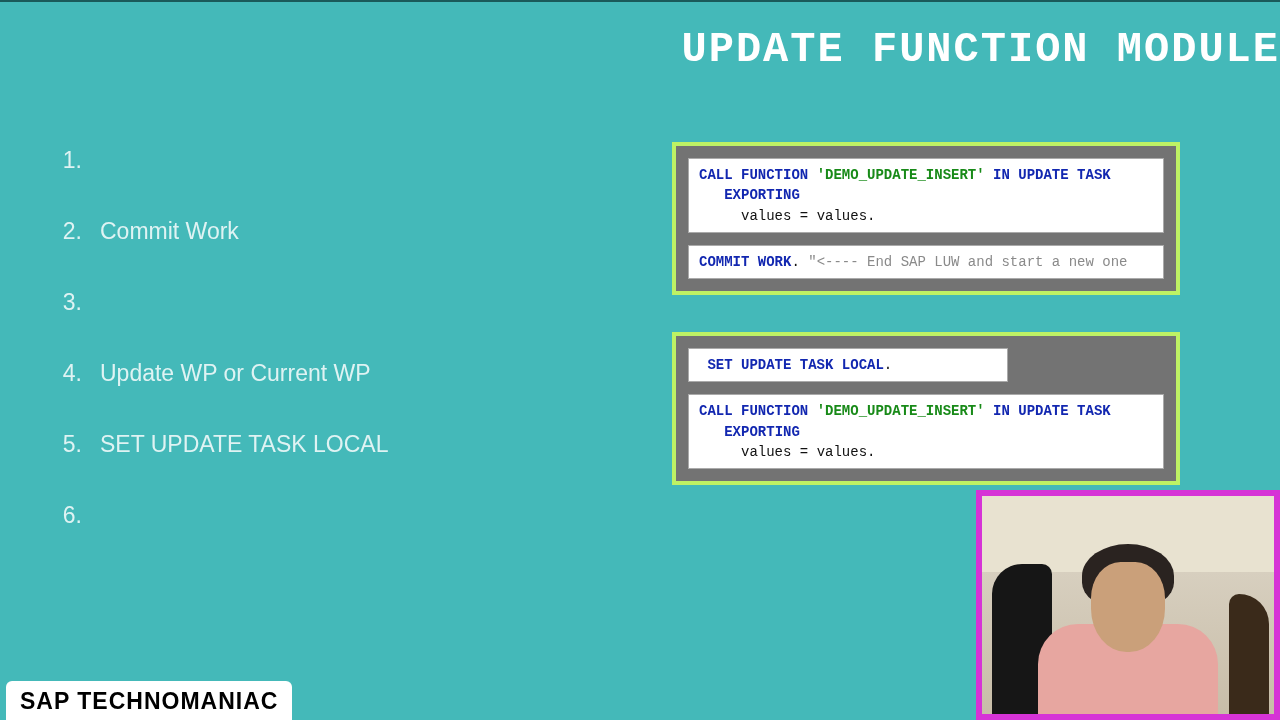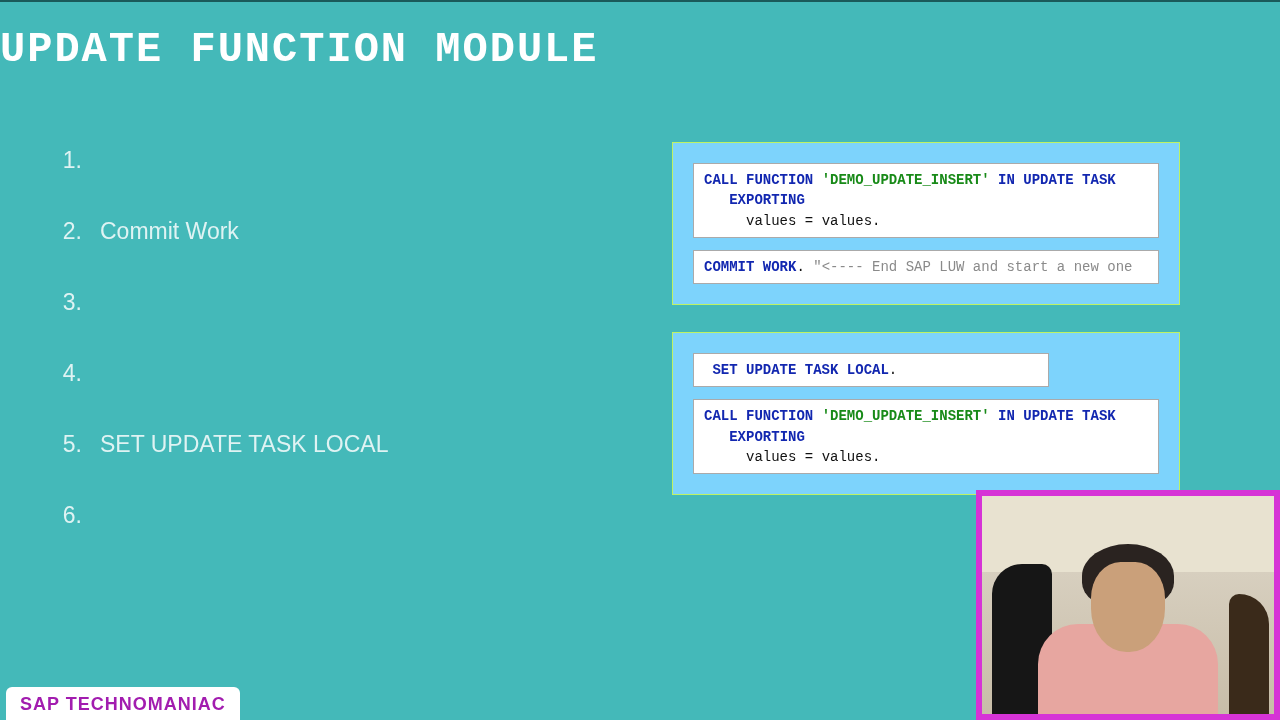--- a/index.html
+++ b/index.html
@@ -7,21 +7,21 @@
     width: 1280px;
     height: 720px;
     background: #44b9b9;
     font-family: 'Trebuchet MS', 'Segoe UI', sans-serif;
     position: relative;
     overflow: hidden;
     border-top: 2px solid #1a5a5a;
   }
   .title {
     color: #ffffff;
-    text-align: left;
+    text-align: right;
     font-size: 42px;
     font-weight: 700;
     letter-spacing: 2px;
     padding-top: 24px;
     font-family: 'Consolas', 'Courier New', monospace;
   }
   .list {
     position: absolute;
     top: 145px;
     left: 56px;
@@ -32,39 +32,39 @@
     margin-bottom: 44px;
     display: flex;
   }
   .list-num {
     width: 44px;
     text-align: right;
     padding-right: 18px;
   }
   .code-panel {
     position: absolute;
-    background: #7dd3fc;
-    border: 1px solid #bef264;
-    padding: 20px;
+    background: #737373;
+    border: 4px solid #bef264;
+    padding: 12px;
   }
   .panel-a { top: 140px; left: 672px; width: 508px; }
   .panel-b { top: 330px; left: 672px; width: 508px; }
   .code-box {
     background: #ffffff;
     border: 1px solid #aaa;
     font-family: 'Consolas', 'Courier New', monospace;
     font-size: 14px;
     line-height: 1.45;
     padding: 6px 10px;
     margin-bottom: 12px;
     white-space: pre;
     color: #111;
   }
   .code-box:last-child { margin-bottom: 0; }
-  .code-box.narrow { width: 356px; }
+  .code-box.narrow { width: 320px; }
   .kw { color: #1227b0; font-weight: 600; }
   .str { color: #188a18; font-weight: 600; }
   .cmt { color: #8a8a8a; }
   .webcam {
     position: absolute;
     right: 0;
     bottom: 0;
     width: 304px;
     height: 230px;
     border: 6px solid #d633d6;
@@ -104,23 +104,23 @@
     width:60px; height:150px;
     background:#161616;
     border-radius:30px 10px 0 0;
   }
   .chair.right { left:auto; right:5px; width:40px; height:120px; border-radius:10px 30px 0 0; background:#3a2a1a;}
   .badge {
     position: absolute;
     left: 6px;
     bottom: 0;
     background: #ffffff;
-    color: #a21caf;
+    color: #000000;
     font-weight: 700;
-    font-size: 18px;
+    font-size: 23px;
     letter-spacing: 1px;
     padding: 7px 14px 5px 14px;
     border-radius: 6px 6px 0 0;
     text-align: center;
   }
 </style>
 </head>
 <body>
 
 <div class="title">UPDATE FUNCTION MODULE</div>
@@ -131,20 +131,21 @@
   </div>
   <div class="list-item">
     <span class="list-num">2.</span>
     <span>Commit Work</span>
   </div>
   <div class="list-item">
     <span class="list-num">3.</span>
   </div>
   <div class="list-item">
     <span class="list-num">4.</span>
+    <span>Update WP or Current WP</span>
   </div>
   <div class="list-item">
     <span class="list-num">5.</span>
     <span>SET UPDATE TASK LOCAL</span>
   </div>
   <div class="list-item">
     <span class="list-num">6.</span>
   </div>
 </div>
 

